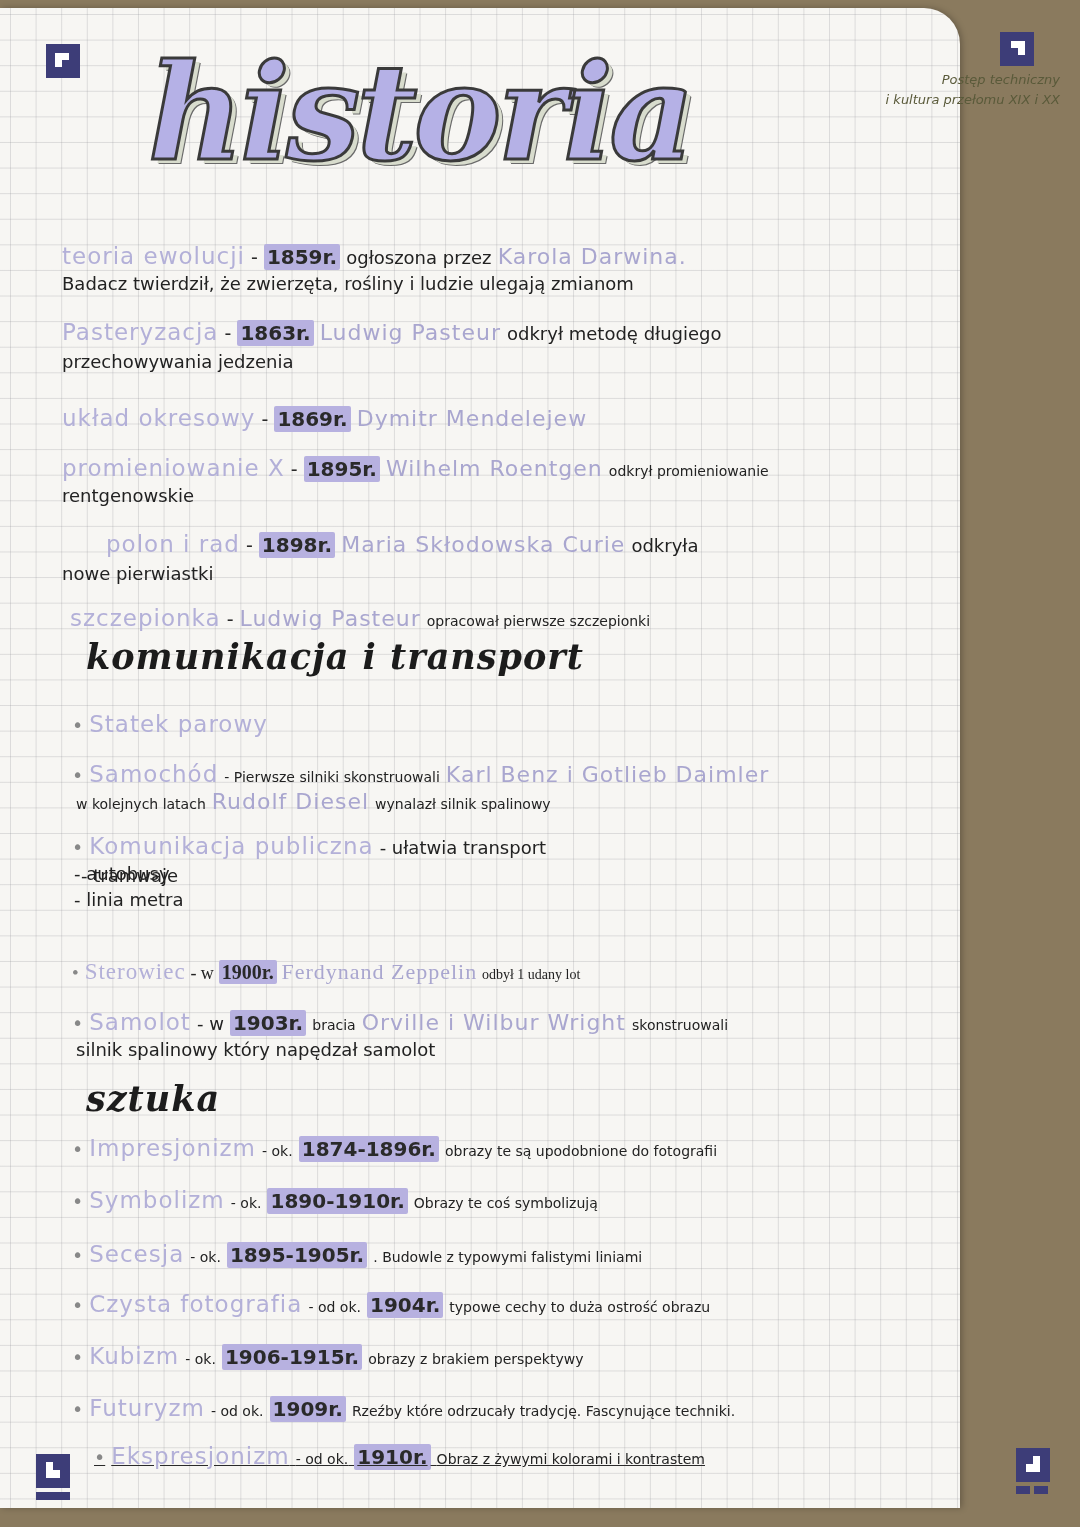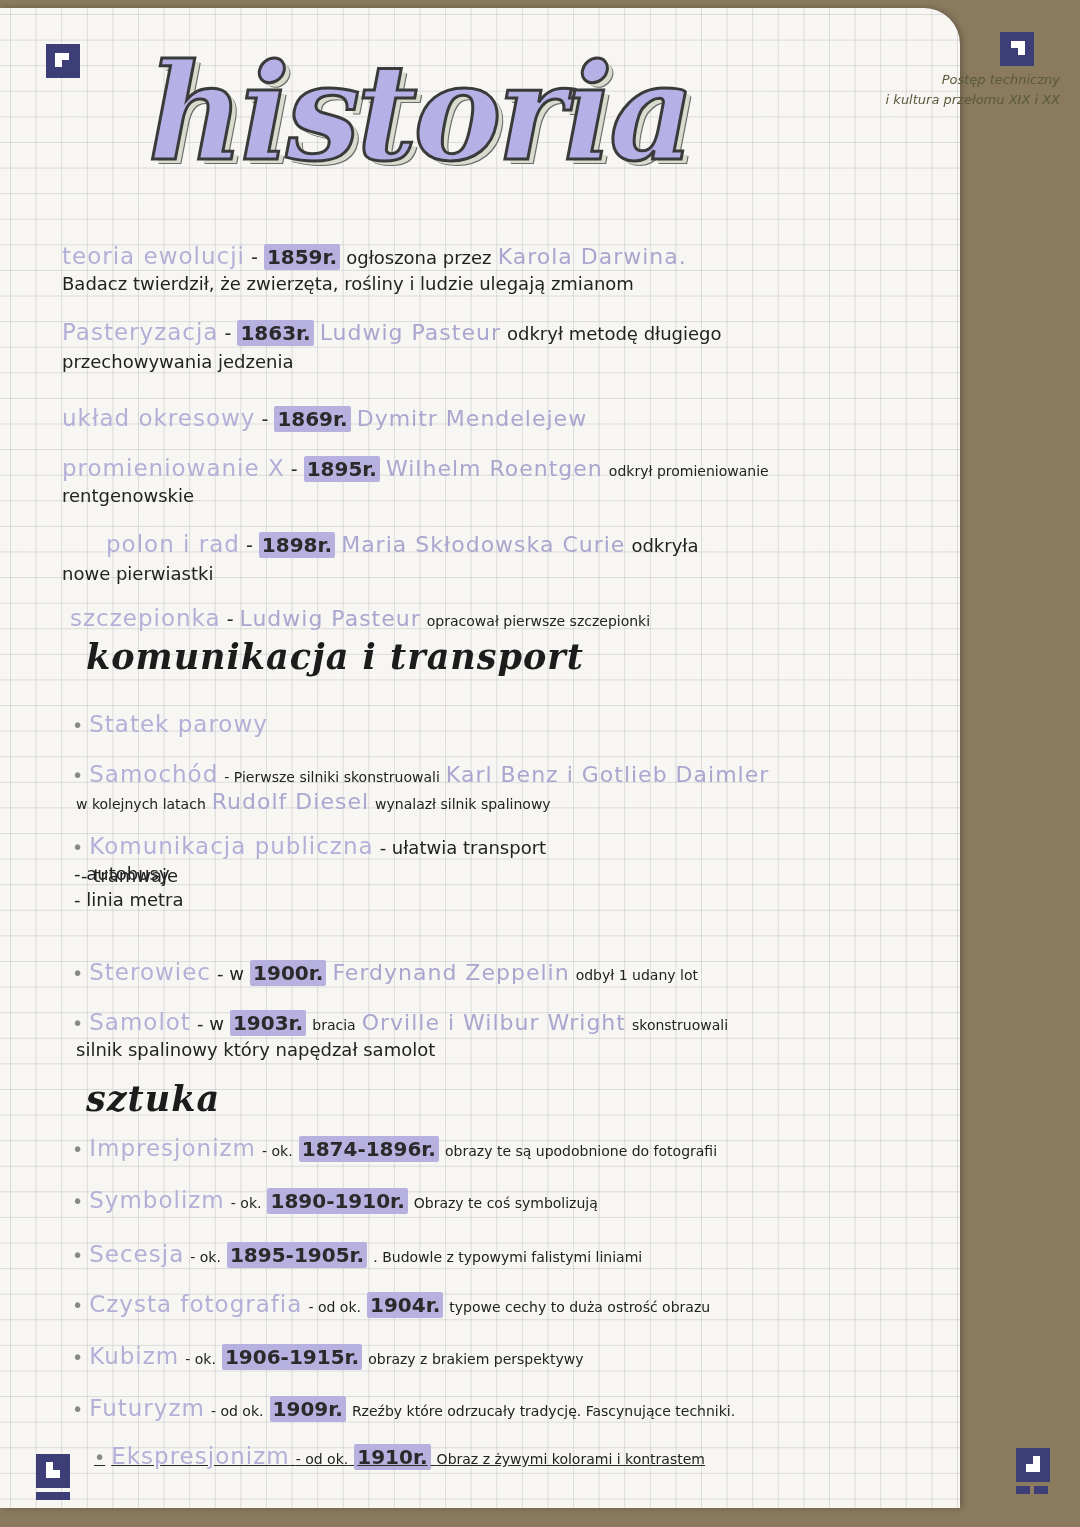--- a/index.html
+++ b/index.html
@@ -152,21 +152,21 @@
   </div>
 
   <div class="note" style="left:72px;top:824px;">
     <span class="bullet">•</span><span class="term">Komunikacja publiczna</span>
     <span class="body">- ułatwia transport</span>
   </div>
   <div class="note body" style="left:81px;top:856px;line-height:24px;text-align:right;">- tramwaje</div>
   <div class="note body" style="left:74px;top:880px;line-height:24px;">- linia metra</div>
   <div class="note body" style="left:74px;top:854px;line-height:24px;">- autobusy</div>
 
-  <div class="note" style="left:72px;top:950px;">
+  <div class="note" style="left:72px;top:950px;font-family:Liberation Serif, serif;">
     <span class="bullet">•</span><span class="term">Sterowiec</span>
     <span class="body">- w</span>
     <span class="year">1900r.</span>
     <span class="name">Ferdynand Zeppelin</span>
     <span class="body small">odbył 1 udany lot</span>
   </div>
 
   <div class="note" style="left:72px;top:1000px;">
     <span class="bullet">•</span><span class="term">Samolot</span>
     <span class="body">- w</span>

